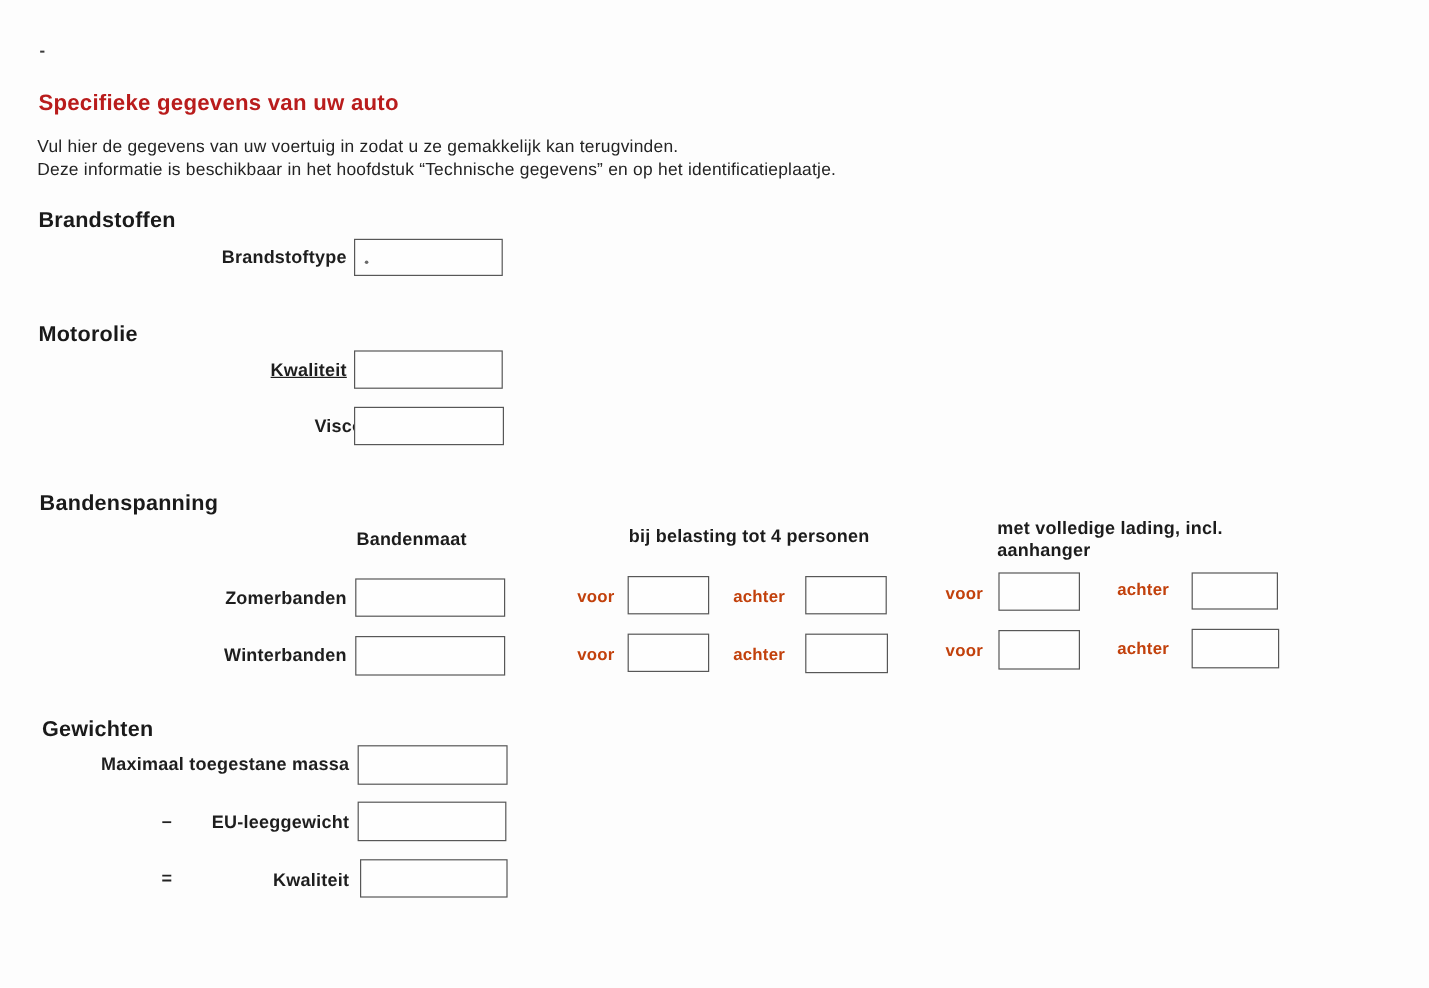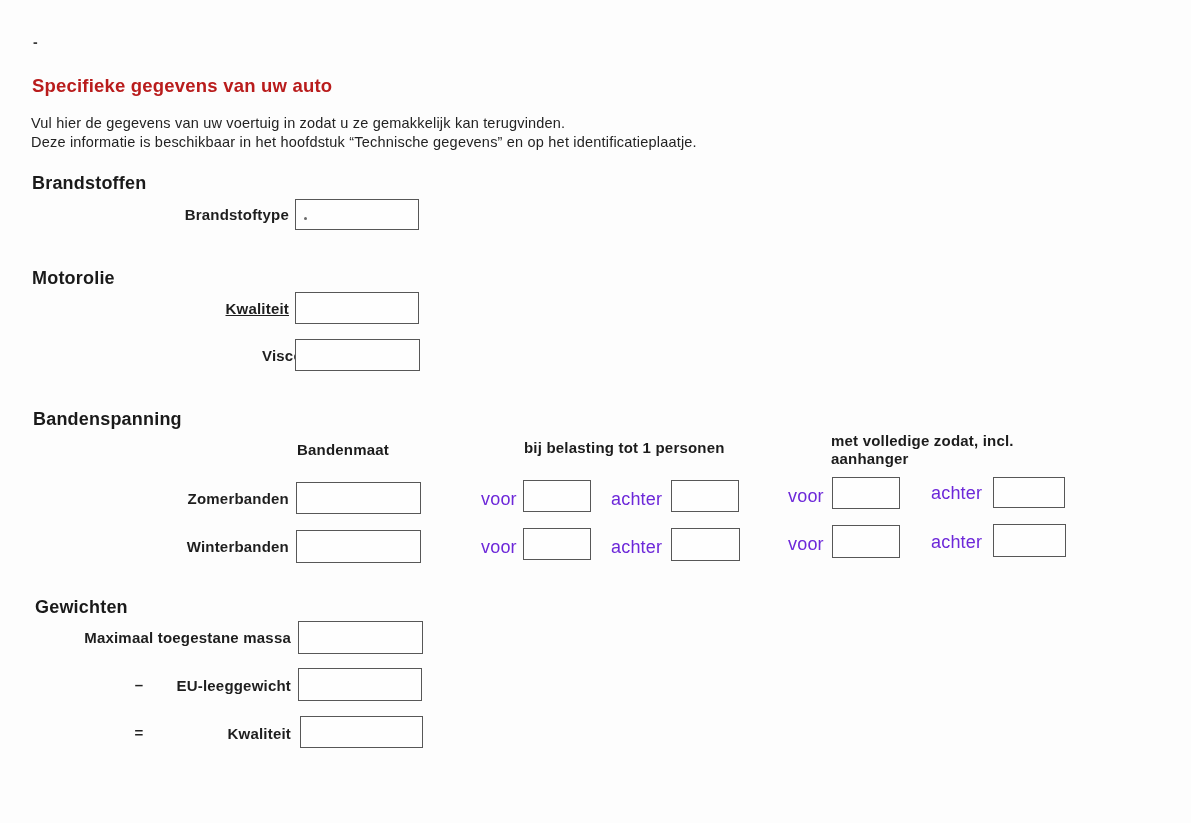--- a/index.html
+++ b/index.html
@@ -35,21 +35,21 @@
     font-size: 18px; font-weight: 700; color: #1a1a1a;
     margin: 0; white-space: nowrap; text-align: center;
   }
   .field-label {
     position: absolute;
     font-size: 15px; font-weight: 700; color: #1e1e1e;
     white-space: nowrap; text-align: right;
   }
   .small-label {
     position: absolute;
-    font-size: 18px; font-weight: 400; color: #6d28d9;
+    font-size: 14px; font-weight: 700; color: #c2410c;
     white-space: nowrap;
   }
   .col-header {
     position: absolute;
     font-size: 15px; font-weight: 700; color: #1c1c1c;
     white-space: nowrap; line-height: 18px;
   }
   .operator {
     position: absolute; left: 130px; width: 18px;
     font-size: 15px; font-weight: 700; color: #222; text-align: center;
@@ -87,23 +87,23 @@
   <span class="ink-speck"></span>
 
   <h2 class="section-heading" style="left:32px; top:268px;">Motorolie</h2>
   <span class="field-label" style="right:902px; top:300px;text-decoration:underline;">Kwaliteit</span>
   <input class="field-box" style="left: 295px; top: 292px; width: 124px; height: 32px;" value="">
   <span class="field-label" style="right:852px; top:347px;">Viscositeit</span>
   <input class="field-box" style="left: 295px; top: 339px; width: 125px; height: 32px;" value="">
 
   <h2 class="section-heading" style="left:33px; top:409px;">Bandenspanning</h2>
   <span class="col-header" style="left:297px; top:441px;">Bandenmaat</span>
-  <span class="col-header" style="left:524px; top:439px;">bij belasting tot 1 personen</span>
+  <span class="col-header" style="left:524px; top:439px;">bij belasting tot 4 personen</span>
   <div class="col-header" style="left:831px; top:432px;">
-    <div>met volledige zodat, incl.</div>
+    <div>met volledige lading, incl.</div>
     <div>aanhanger</div>
   </div>
 
   <span class="field-label" style="right:902px; top:490px;">Zomerbanden</span>
   <input class="field-box" style="left: 296px; top: 482px; width: 125px; height: 32px;" value="">
   <span class="small-label" style="left:481px; top:489px;">voor</span>
   <input class="field-box" style="left: 523px; top: 480px; width: 68px; height: 32px;" value="">
   <span class="small-label" style="left:611px; top:489px;">achter</span>
   <input class="field-box" style="left: 671px; top: 480px; width: 68px; height: 32px;" value="">
   <span class="small-label" style="left:788px; top:486px;">voor</span>

